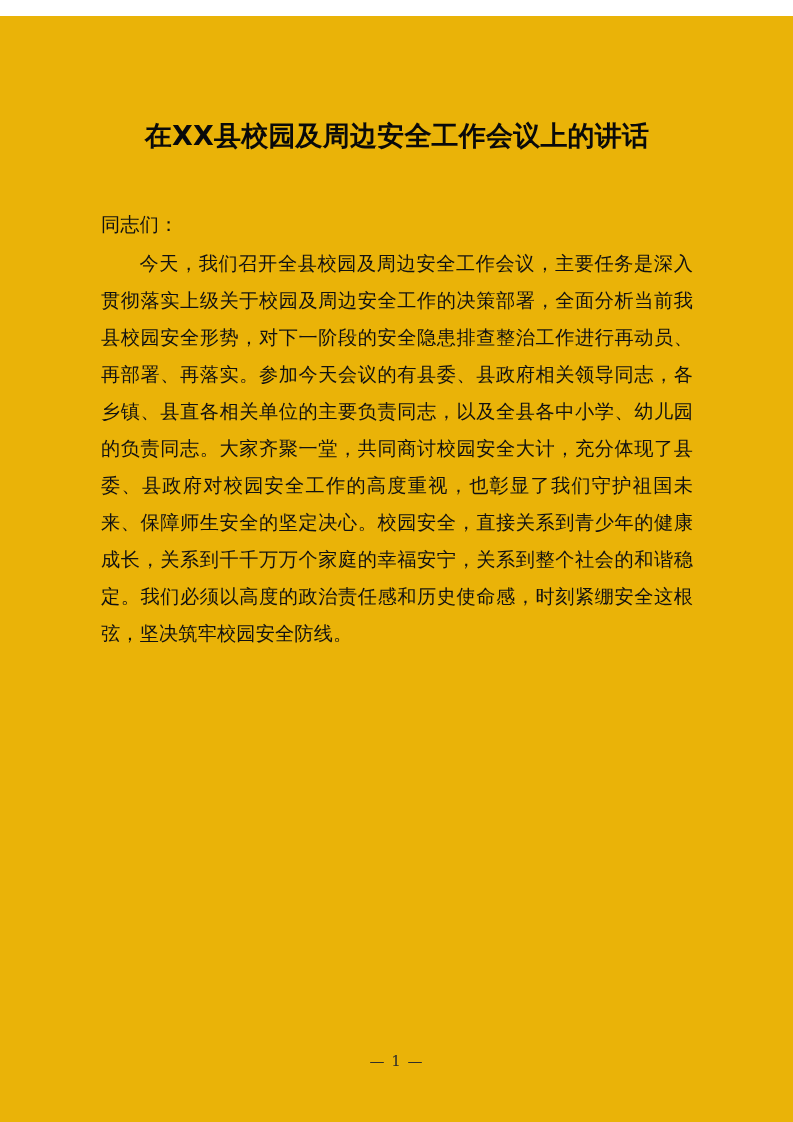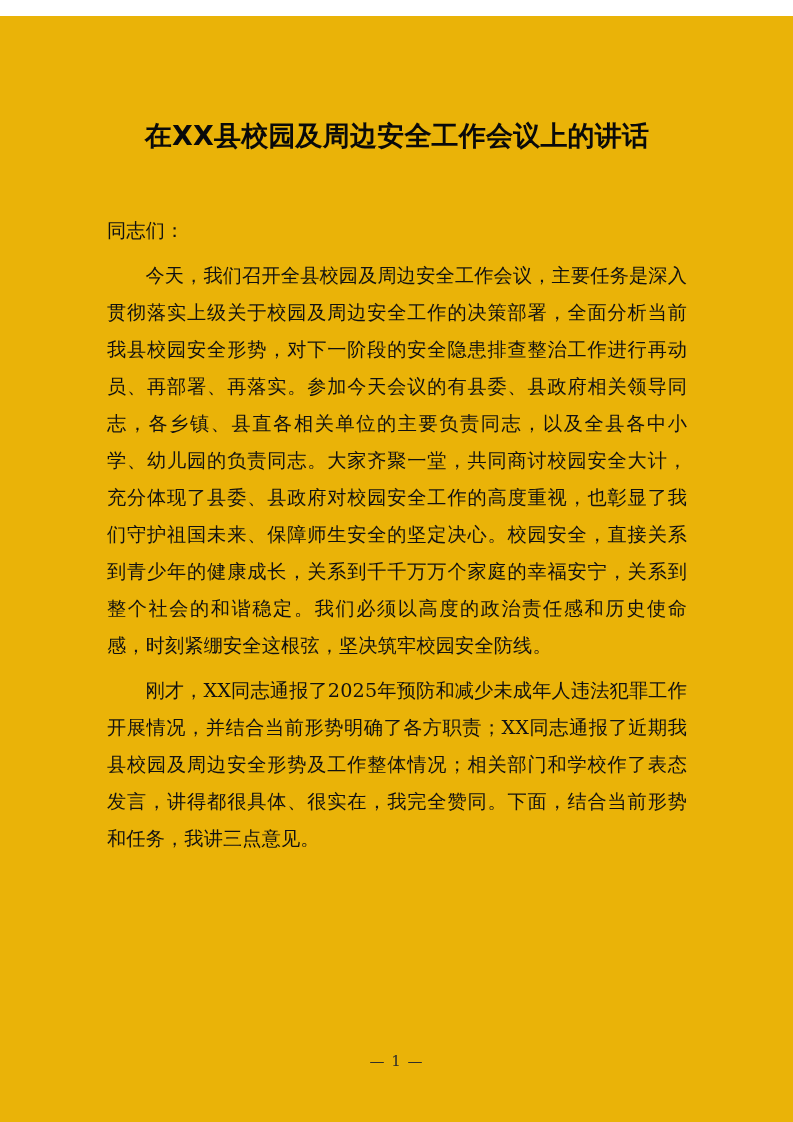--- a/index.html
+++ b/index.html
@@ -53,21 +53,21 @@
     height: 46px;
   }
 
   .para {
     font-family: "DejaVu Serif", "Liberation Serif", serif;
     font-size: 19.2px;
     line-height: 37px;
     text-align: justify;
     text-justify: inter-character;
     text-align-last: left;
-    margin: 8px;
+    margin: 2px;
     color: #111111;
     word-break: break-all;
     letter-spacing: 0.15px;
   }
 
   .para.indent {
     text-indent: 38.4px;
   }
 
   .para.bold {
@@ -95,21 +95,20 @@
   <div class="content">
 
     <h1 class="doc-title">在XX县校园及周边安全工作会议上的讲话</h1>
 
     <div class="title-spacer"></div>
 
     <p class="para">同志们：</p>
 
     <p class="para indent">今天，我们召开全县校园及周边安全工作会议，主要任务是深入贯彻落实上级关于校园及周边安全工作的决策部署，全面分析当前我县校园安全形势，对下一阶段的安全隐患排查整治工作进行再动员、再部署、再落实。参加今天会议的有县委、县政府相关领导同志，各乡镇、县直各相关单位的主要负责同志，以及全县各中小学、幼儿园的负责同志。大家齐聚一堂，共同商讨校园安全大计，充分体现了县委、县政府对校园安全工作的高度重视，也彰显了我们守护祖国未来、保障师生安全的坚定决心。校园安全，直接关系到青少年的健康成长，关系到千千万万个家庭的幸福安宁，关系到整个社会的和谐稳定。我们必须以高度的政治责任感和历史使命感，时刻紧绷安全这根弦，坚决筑牢校园安全防线。</p>
 
-    <p class="para indent">刚才，XX同志通报了2025年预防和减少未成年人违法犯罪工作开展情况，并结合当前形势明确了各方职责；XX同志通报了近期我县校园及周边安全形势及工作整体情况；相关部门和学校作了表态发言，讲得都很具体、很实在，我完全赞同。下面，结合当前形势和任务，我讲三点意见。</p>
 
 
 
   </div>
 
   <div class="footer">— 1 —</div>
 
 </div>
 
 </body></html>

